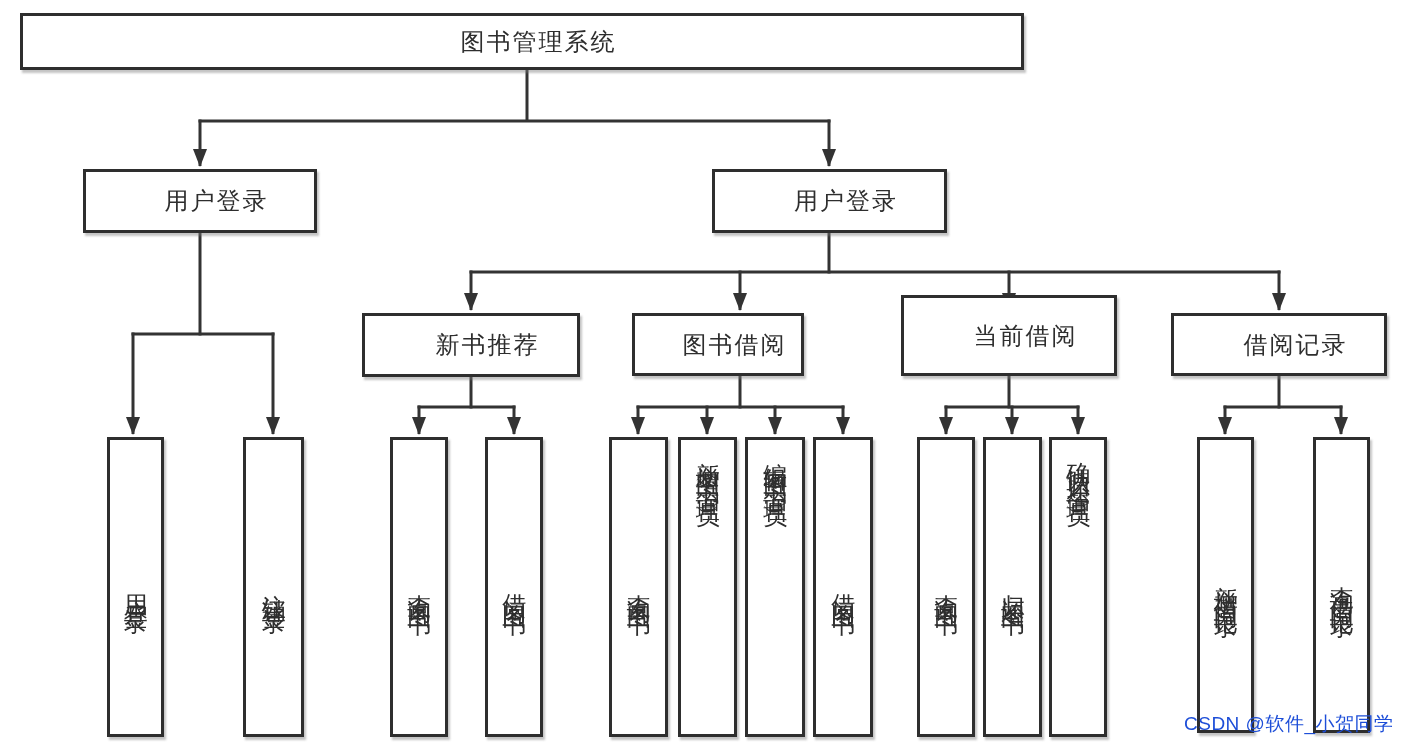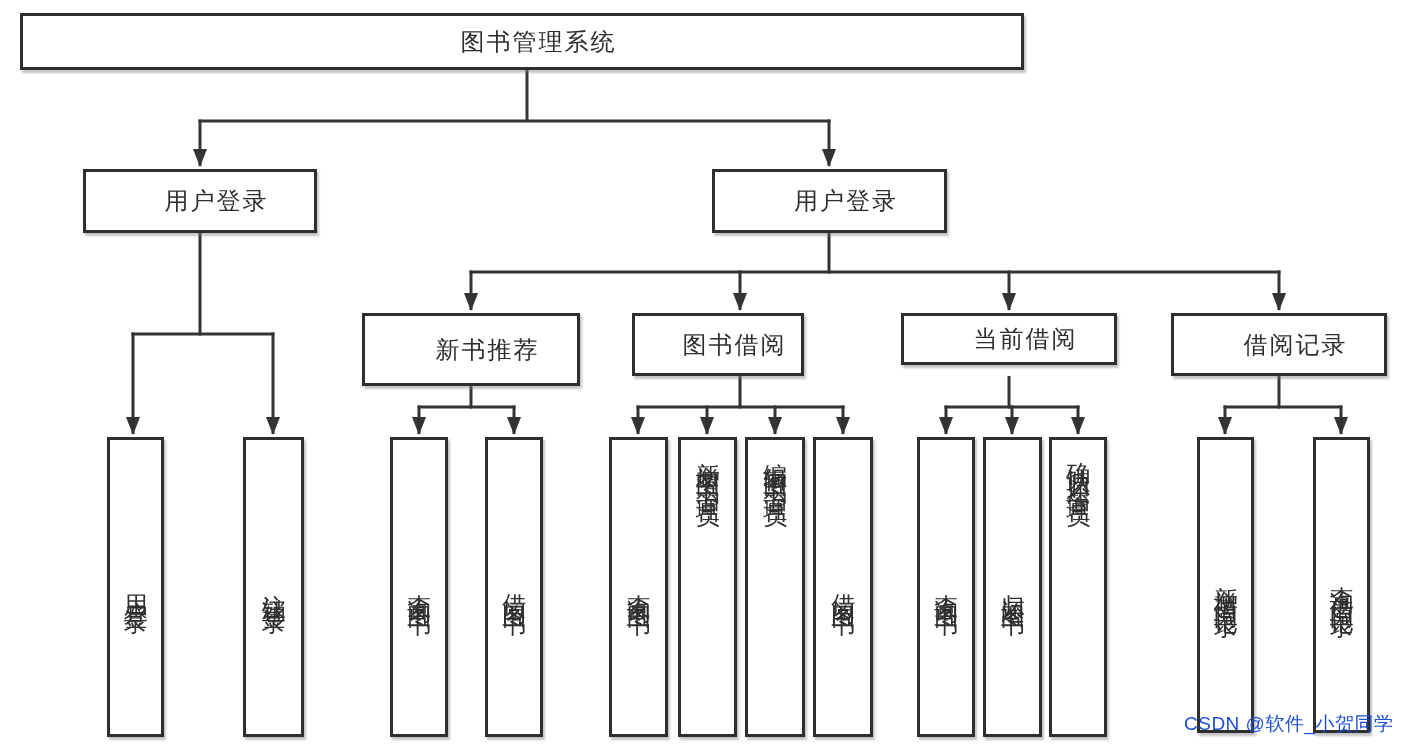--- a/index.html
+++ b/index.html
@@ -104,23 +104,23 @@
       <line x1="1225" y1="405.5" x2="1225" y2="434" marker-end="url(#arw)"></line>
       <line x1="1341" y1="405.5" x2="1341" y2="434" marker-end="url(#arw)"></line>
     </g>
   </svg>
 
   <div class="box hbox" style="left:20px;top:13px;width:1004px;height:57px">图书管理系统</div>
 
   <div class="box hbox" style="left:83px;top:169px;width:234px;height:64px">用户登录</div>
   <div class="box hbox" style="left:712px;top:169px;width:235px;height:64px">用户登录</div>
 
-  <div class="box hbox" style="left:362px;top:313px;width:218px;height:73px">新书推荐</div>
+  <div class="box hbox" style="left:362px;top:313px;width:218px;height:64px">新书推荐</div>
   <div class="box hbox" style="left:632px;top:313px;width:172px;height:63px">图书借阅</div>
-  <div class="box hbox" style="left:901px;top:313px;width:216px;height:52px">当前借阅</div>
+  <div class="box hbox" style="left:901px;top:295px;width:216px;height:81px">当前借阅</div>
   <div class="box hbox" style="left:1171px;top:313px;width:216px;height:63px">借阅记录</div>
 
   <div class="box vbox" style="left:107px;top:437px;width:57px;height:300px">用户登录</div>
   <div class="box vbox" style="left:243px;top:437px;width:61px;height:300px">注销登录</div>
 
   <div class="box vbox" style="left:390px;top:437px;width:58px;height:300px">查询图书</div>
   <div class="box vbox" style="left:485px;top:437px;width:58px;height:300px">借阅图书</div>
 
   <div class="box vbox" style="left:609px;top:437px;width:59px;height:300px">查询图书</div>
   <div class="box vbox from-top" style="left:678px;top:437px;width:59px;height:300px">新增图书（管理员）</div>

